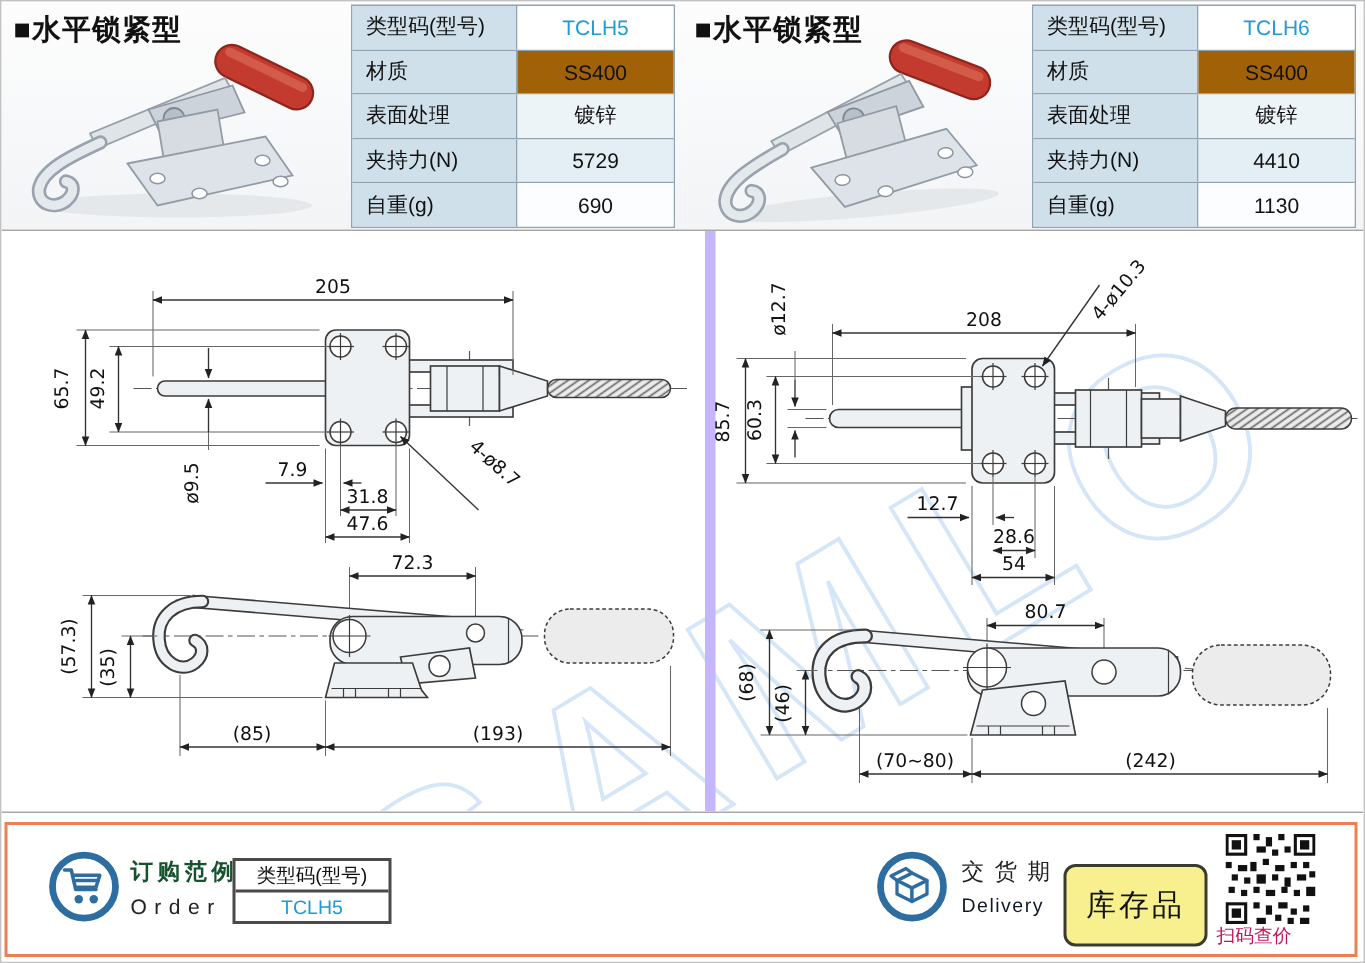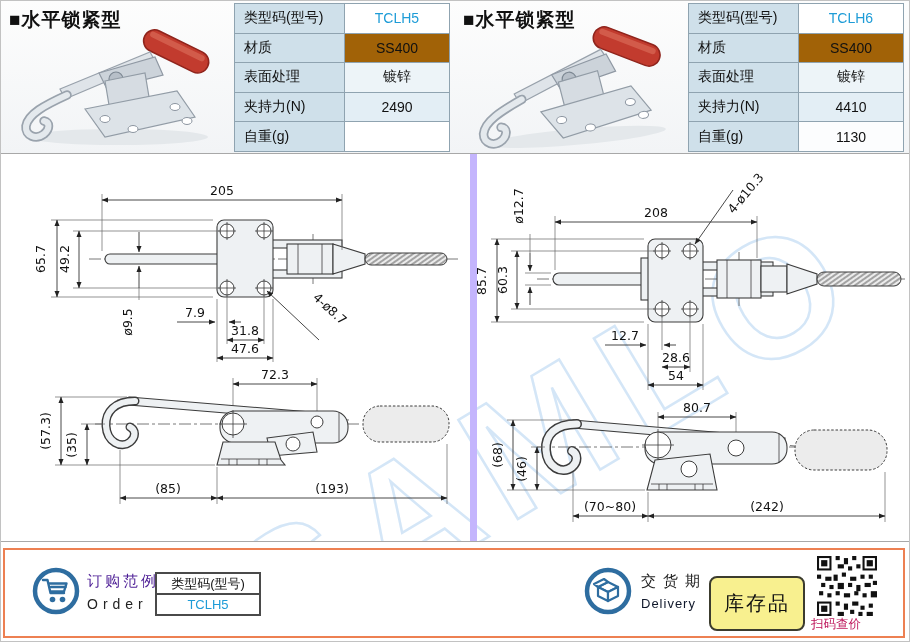--- a/index.html
+++ b/index.html
@@ -30,21 +30,21 @@
   svg.tech .hole{fill:#fff;stroke:#3c3c3c;stroke-width:1;}
   svg.tech .dl{stroke:#333;stroke-width:0.9;fill:none;}
   svg.tech .ext{stroke:#666;stroke-width:0.7;fill:none;}
   svg.tech .cl{stroke:#555;stroke-width:0.8;stroke-dasharray:12 3 3 3;fill:none;}
   svg.tech .thin{stroke:#3c3c3c;stroke-width:0.8;fill:none;}
 
   
   .footer{position:relative;height:100px;background:#fff;}
   .footer-box{position:absolute;left:2px;top:6px;width:898px;height:86px;border:2px solid #ed8052;}
   .fb-item{position:absolute;}
-  .order-cn{font-size:15px;letter-spacing:3px;color:#4c1d95;}
+  .order-cn{font-size:15px;letter-spacing:3px;color:#14532d;font-weight:bold;}
   .order-en{font-size:14px;letter-spacing:5px;color:#222;margin-top:5px;}
   .deliv-cn{font-size:15px;letter-spacing:7px;color:#222;white-space:nowrap;}
   .deliv-en{font-size:13px;letter-spacing:1px;color:#0f172a;margin-top:5px;white-space:nowrap;}
   .order-table{width:102px;border:2px solid #4a4a4a;background:#fff;text-align:center;}
   .ot-header{font-size:13px;color:#111;height:19px;line-height:19px;border-bottom:2px solid #4a4a4a;}
   .ot-value{font-size:13px;color:#1e9cd7;height:19px;line-height:19px;}
   .stock-badge{background:#f8f08f;border:2px solid #3c3c2e;border-radius:8px;font-size:20px;color:#111;padding:12px 13px;letter-spacing:2px;white-space:nowrap;}
   .qr-caption{font-size:12.5px;color:#be185d;width:72px;text-align:left;}
 </style>
 </head>
@@ -84,24 +84,25 @@
         <div class="spec-row">
           <div class="spec-label">材质</div>
           <div class="spec-value v1">SS400</div>
         </div>
         <div class="spec-row">
           <div class="spec-label">表面处理</div>
           <div class="spec-value v2">镀锌</div>
         </div>
         <div class="spec-row">
           <div class="spec-label">夹持力(N)</div>
-          <div class="spec-value v3">2490</div>
+          <div class="spec-value v3">5729</div>
         </div>
         <div class="spec-row">
           <div class="spec-label">自重(g)</div>
+          <div class="spec-value v4">690</div>
         </div>
       </div>
     </div>
 
     <div class="card">
       <div class="card-title">■水平锁紧型</div>
       <svg class="photo" width="230" height="132" viewBox="0 0 230 132">
         <g transform="rotate(-5 115 70)">
           <ellipse cx="115" cy="118" rx="90" ry="8" fill="#e4e8eb"></ellipse>
           <g transform="rotate(26 170 32)">

